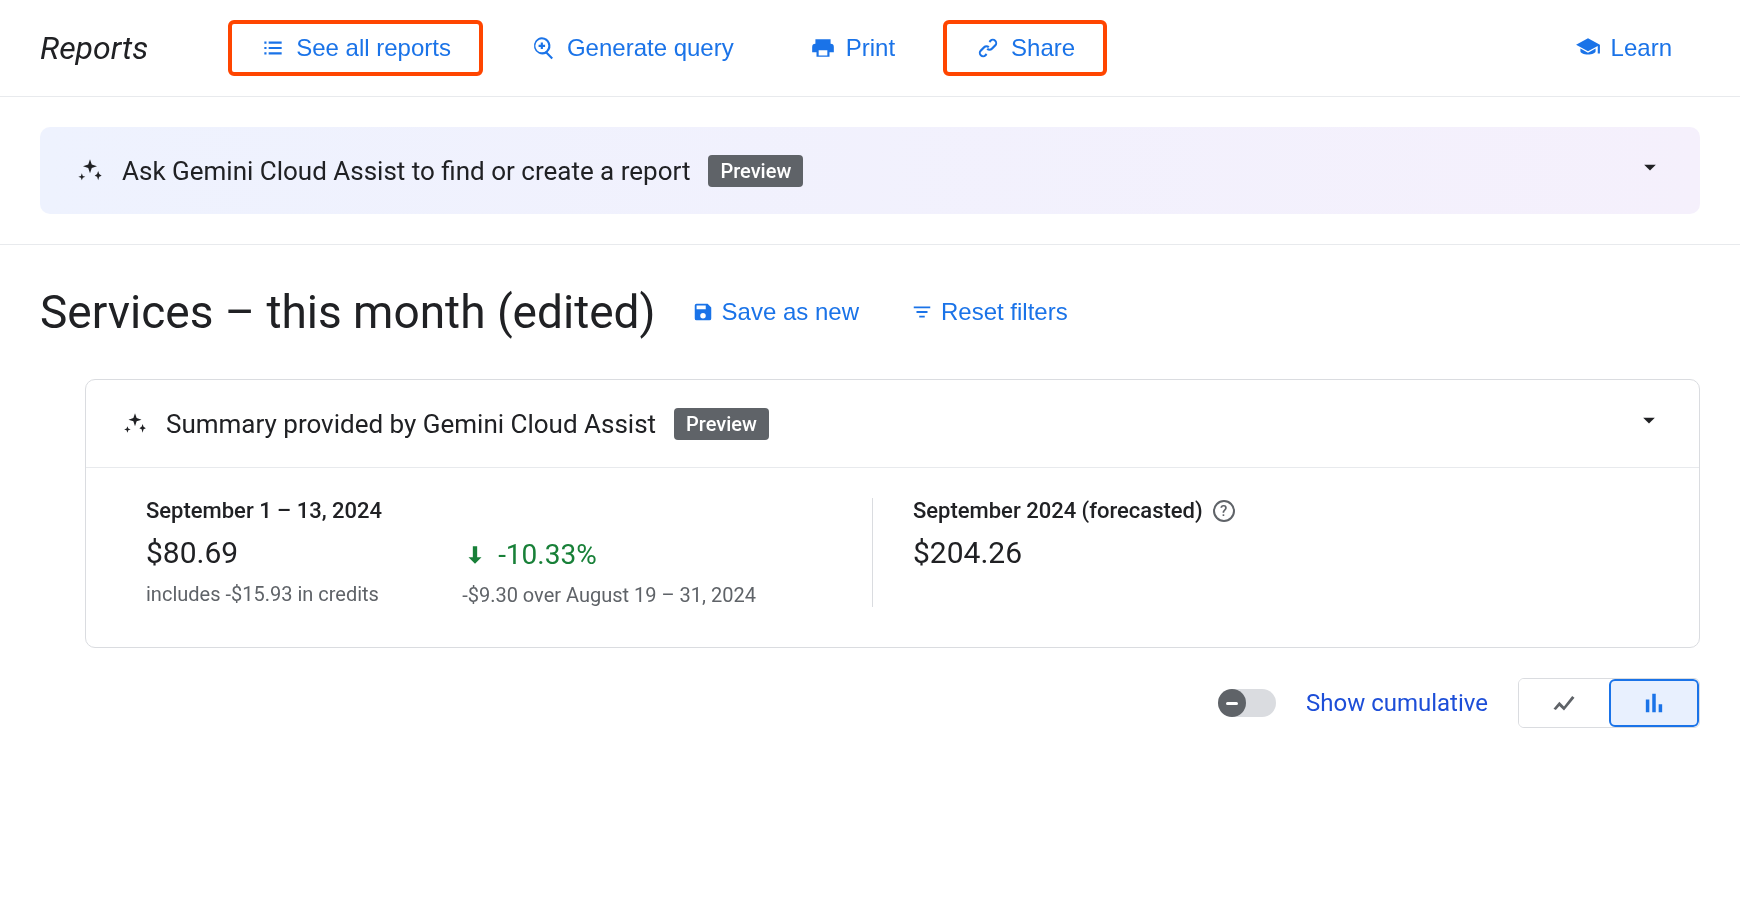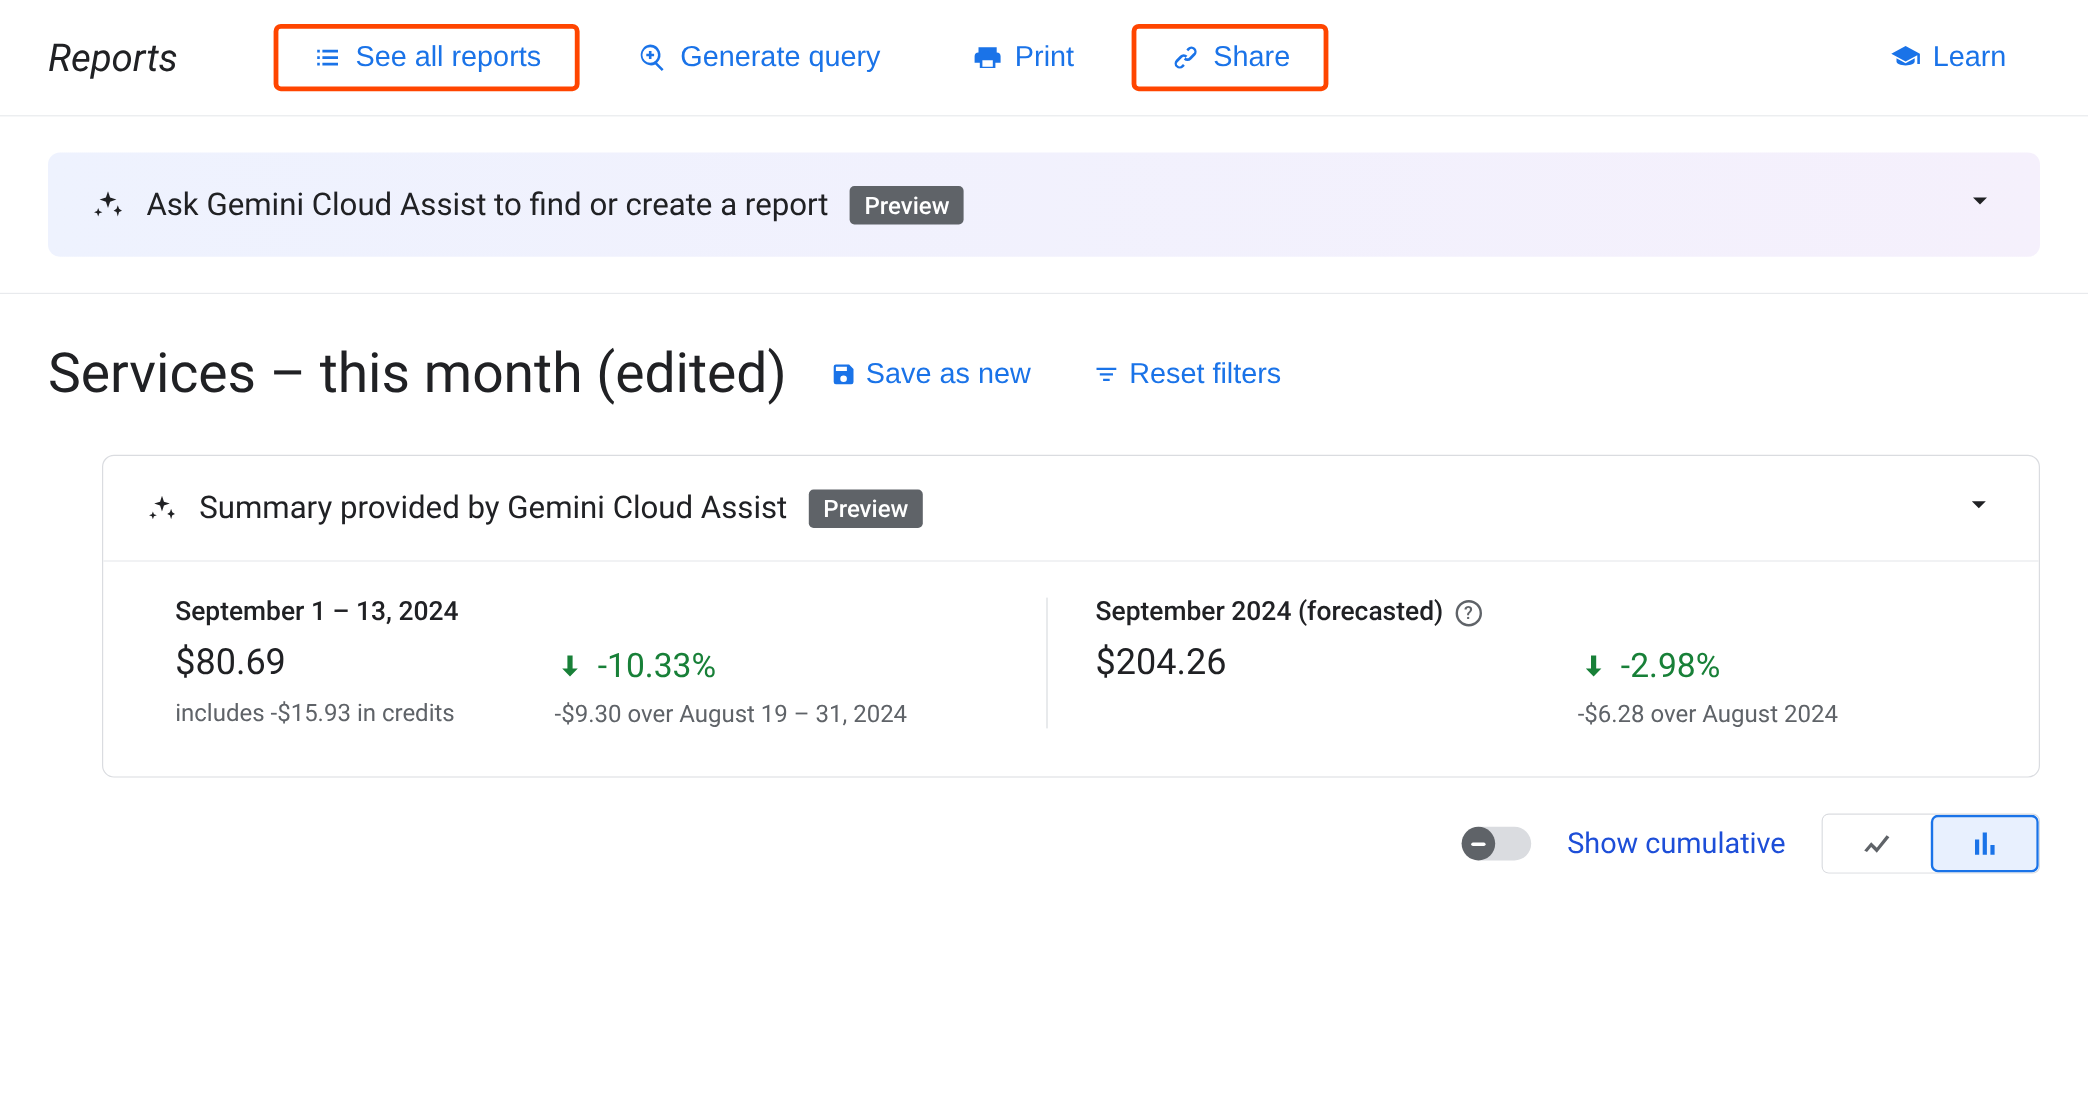--- a/index.html
+++ b/index.html
@@ -339,29 +339,20 @@
       </div>
 
       <div class="stat-col">
         <div class="stat-block">
           <div class="stat-period">
             <span>September 2024 (forecasted)</span>
             <span class="help-icon">?</span>
           </div>
           <div class="stat-amount">$204.26</div>
         </div>
-        <div>
-          <div class="delta">
-            <svg viewBox="0 0 24 24">
-                <path d="M12 20l-6-6h4V4h4v10h4l-6 6z"></path>
-              </svg>
-            <span>-2.98%</span>
-          </div>
-          <div class="delta-sub">-$6.28 over August 2024</div>
-        </div>
       </div>
     </div>
   </div>
 </div>
 
 <div class="footer-controls">
   <div class="toggle">
     <div class="toggle-knob"></div>
   </div>
   <div class="toggle-label">Show cumulative</div>

